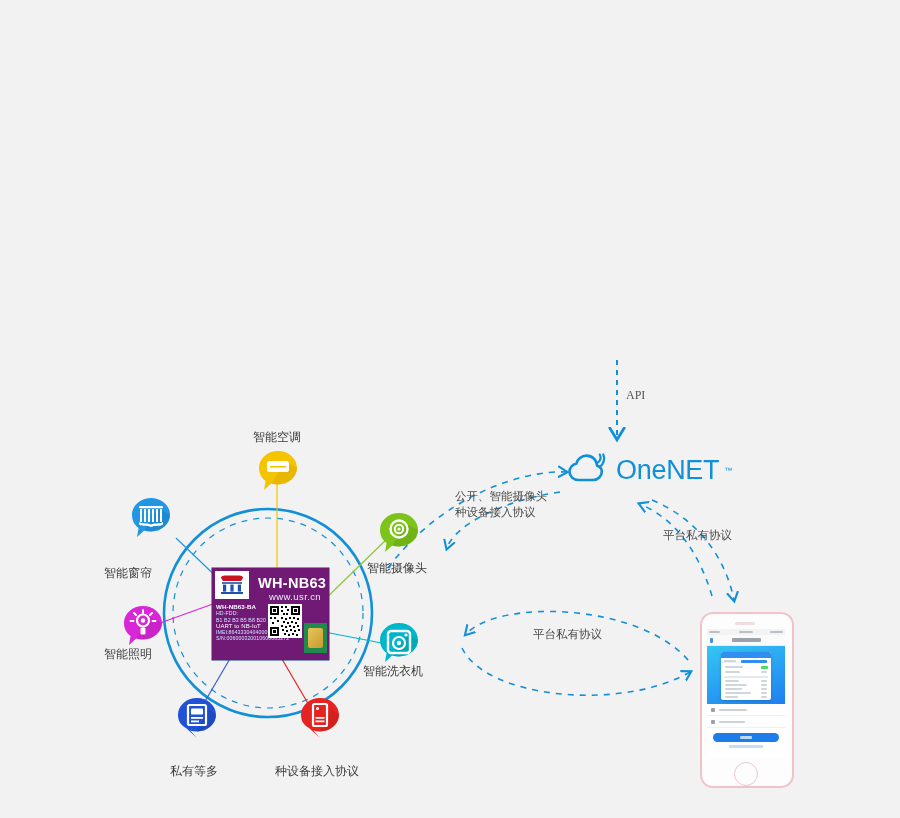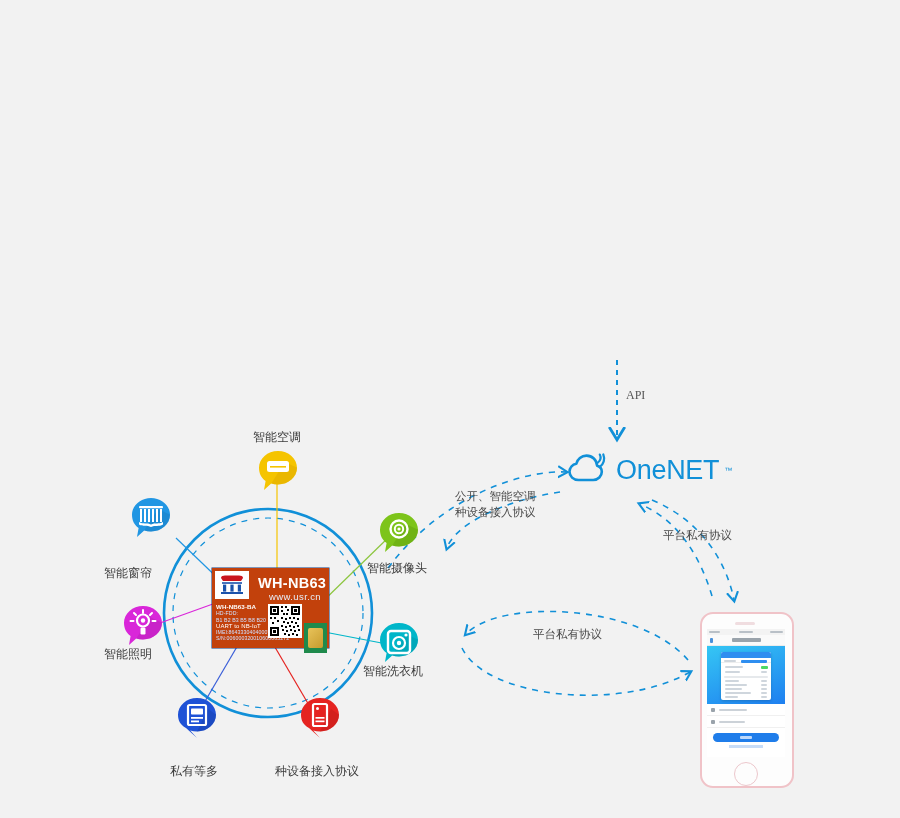--- a/index.html
+++ b/index.html
@@ -41,22 +41,22 @@
   .cap-bottom{left:533px;top:626px;}
 
   
   .bubble{position:absolute;width:44px;height:44px;}
   .dev-label{
     position:absolute;font-size:12px;color:#3c3c3c;white-space:nowrap;
   }
 
   
   .board{
-    position:absolute;left:212px;top:568px;width:117px;height:80px;
-    background:#c2410c;
+    position:absolute;left:212px;top:568px;width:117px;height:92px;
+    background:#701a75;
     box-shadow:0 0 0 0.5px #0d3a82;
   }
   .board-inner{position:absolute;inset:0;}
   .usr-logo{
     position:absolute;left:3px;top:3px;width:34px;height:28px;background:#ffffff;
     display:flex;align-items:center;justify-content:center;
   }
   .board-name{
     position:absolute;left:46px;top:7px;color:#fff;font-size:14.5px;font-weight:bold;
     letter-spacing:.3px;
@@ -168,21 +168,21 @@
                  C31.8,14.4 33.8,16.8 33.8,19.7 C33.8,24.2 30.1,28 25.2,28 Z" fill="none" stroke="#1190d8" stroke-width="2.6" stroke-linejoin="round"></path>
         <path d="M30,10.5 C32.4,8.6 33.1,5.3 31.8,2.6" fill="none" stroke="#1190d8" stroke-width="2.2" stroke-linecap="round"></path>
         <path d="M31.6,15 C35.8,12.3 37.2,7 35.3,2.5" fill="none" stroke="#1190d8" stroke-width="2.2" stroke-linecap="round"></path>
       </svg>
     </span>
     <span class="onenet-text">OneNET</span>
     <span class="onenet-tm">™</span>
   </div>
 
   <div class="cap cap-left">
-    <div>公开、智能空调</div>
+    <div>公开、智能摄像头</div>
     <div>种设备接入协议</div>
   </div>
   <div class="cap cap-right">平台私有协议</div>
   <div class="cap cap-bottom">平台私有协议</div>
 
   <div class="board">
     <div class="board-inner">
       <div class="usr-logo">
         <svg width="30" height="24" viewBox="0 0 30 24" xmlns="http://www.w3.org/2000/svg">
           <path d="M4,5 C4,3 6,2.4 8,2.4 L22,2.4 C24,2.4 26,3 26,5 L24,8 L6,8 Z" fill="#c9151e"></path>

